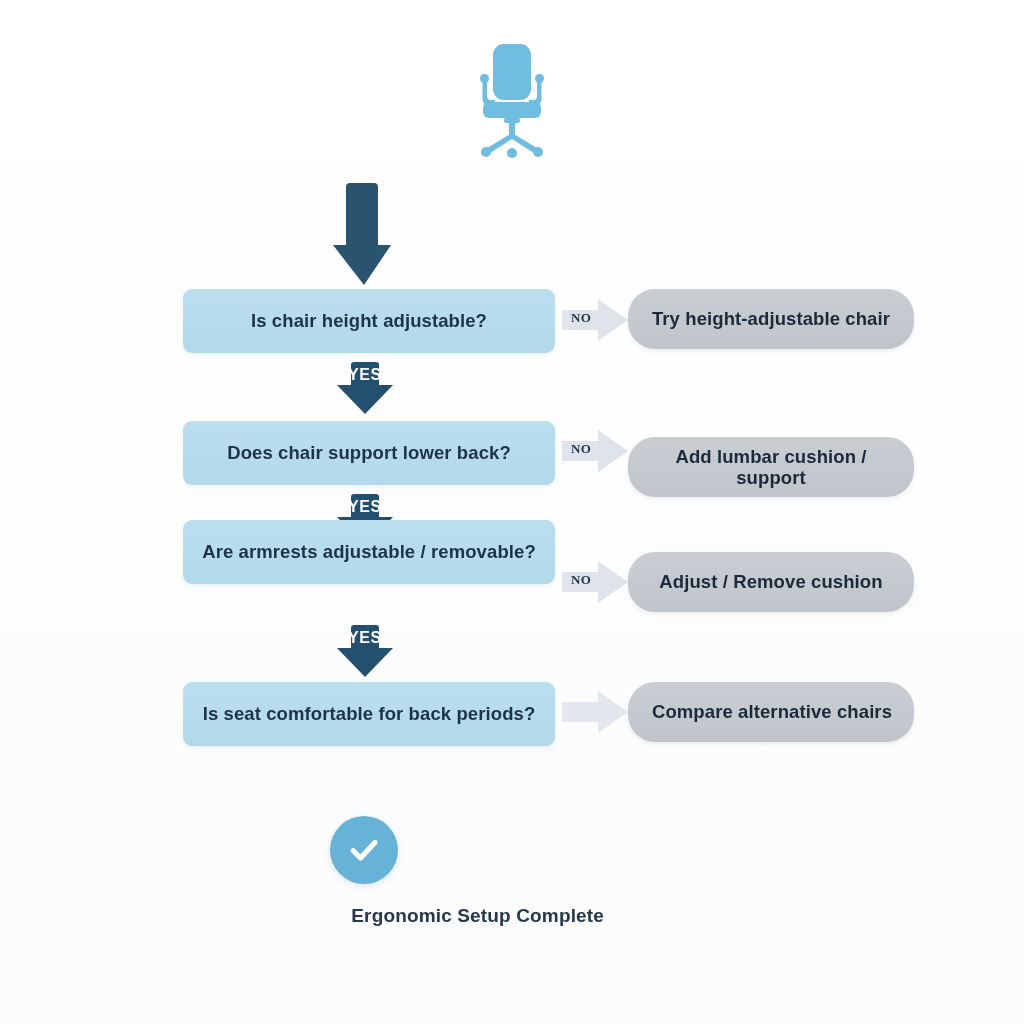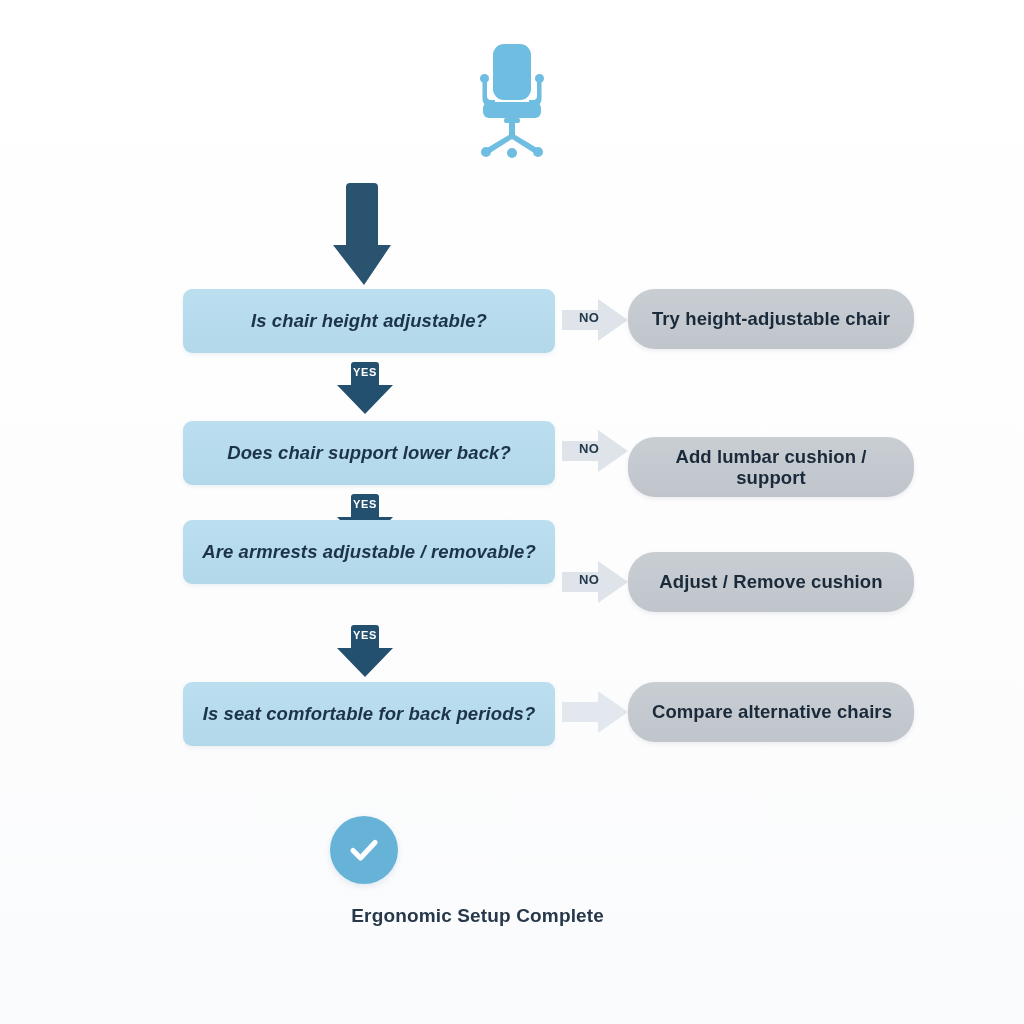--- a/index.html
+++ b/index.html
@@ -48,21 +48,21 @@
     line-height: 1.15;
   }
 
   .decision {
     left: 183px;
     width: 372px;
     height: 64px;
     background: linear-gradient(180deg, #bcdff0 0%, #b6dbec 55%, #b2d8ea 100%);
     box-shadow: 0 2px 4px rgba(70,110,140,.09);
   }
-  .decision .node-label { color: #1d3348; font-style: italic; }
+  .decision .node-label { color: #1d3348; }
 
   .outcome {
     left: 628px;
     width: 286px;
     height: 60px;
     background: linear-gradient(180deg, #c9ced3 0%, #c3c9cf 55%, #bfc5cb 100%);
     box-shadow: 0 2px 4px rgba(80,90,100,.10);
     border-radius: 27px;
   }
   .outcome .node-label { color: #1b2a3a; }
@@ -81,21 +81,21 @@
   .v-arrow {
     position: absolute;
     width: 62px;
   }
   .v-arrow .yes-text {
     position: absolute;
     top: 4px;
     left: 0;
     width: 62px;
     text-align: center;
-    font-size: 11px;
+    font-size: 16px;
     font-weight: 700;
     letter-spacing: .6px;
     color: #ffffff;
     z-index: 2;
     pointer-events: none;
   }
   .v-arrow svg { display: block; }
 
   .arrow-top {
     left: 333px;
@@ -109,30 +109,31 @@
 
   
   .h-arrow {
     position: absolute;
     left: 562px;
     width: 66px;
     height: 46px;
   }
   .h-arrow .no-text {
     position: absolute;
-    left: 10px;
+    left: 2px;
     top: 13px;
     width: 34px;
     text-align: center;
     font-size: 13px;
     font-weight: 600;
     letter-spacing: .3px;
     color: #24394c;
     z-index: 2;
     pointer-events: none;
+    font-family: Liberation Serif, serif;
   }
   .h-arrow svg { display: block; }
 
   .harrow1 { top: 297px; }
   .harrow2 { top: 428px; }
   .harrow3 { top: 559px; }
   .harrow4 { top: 689px; }
 
   
   .complete-circle {

